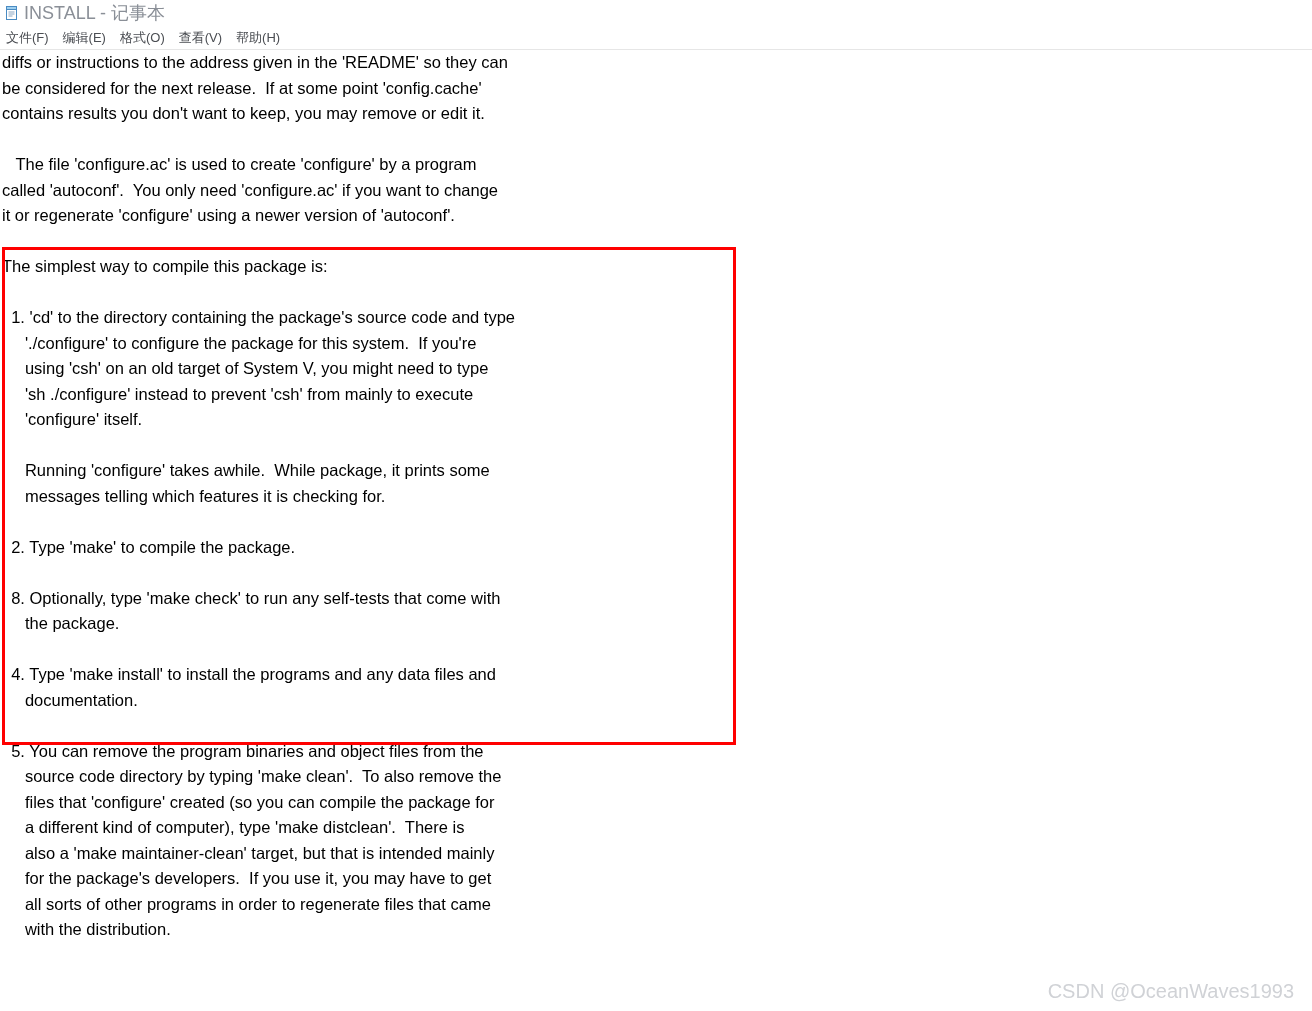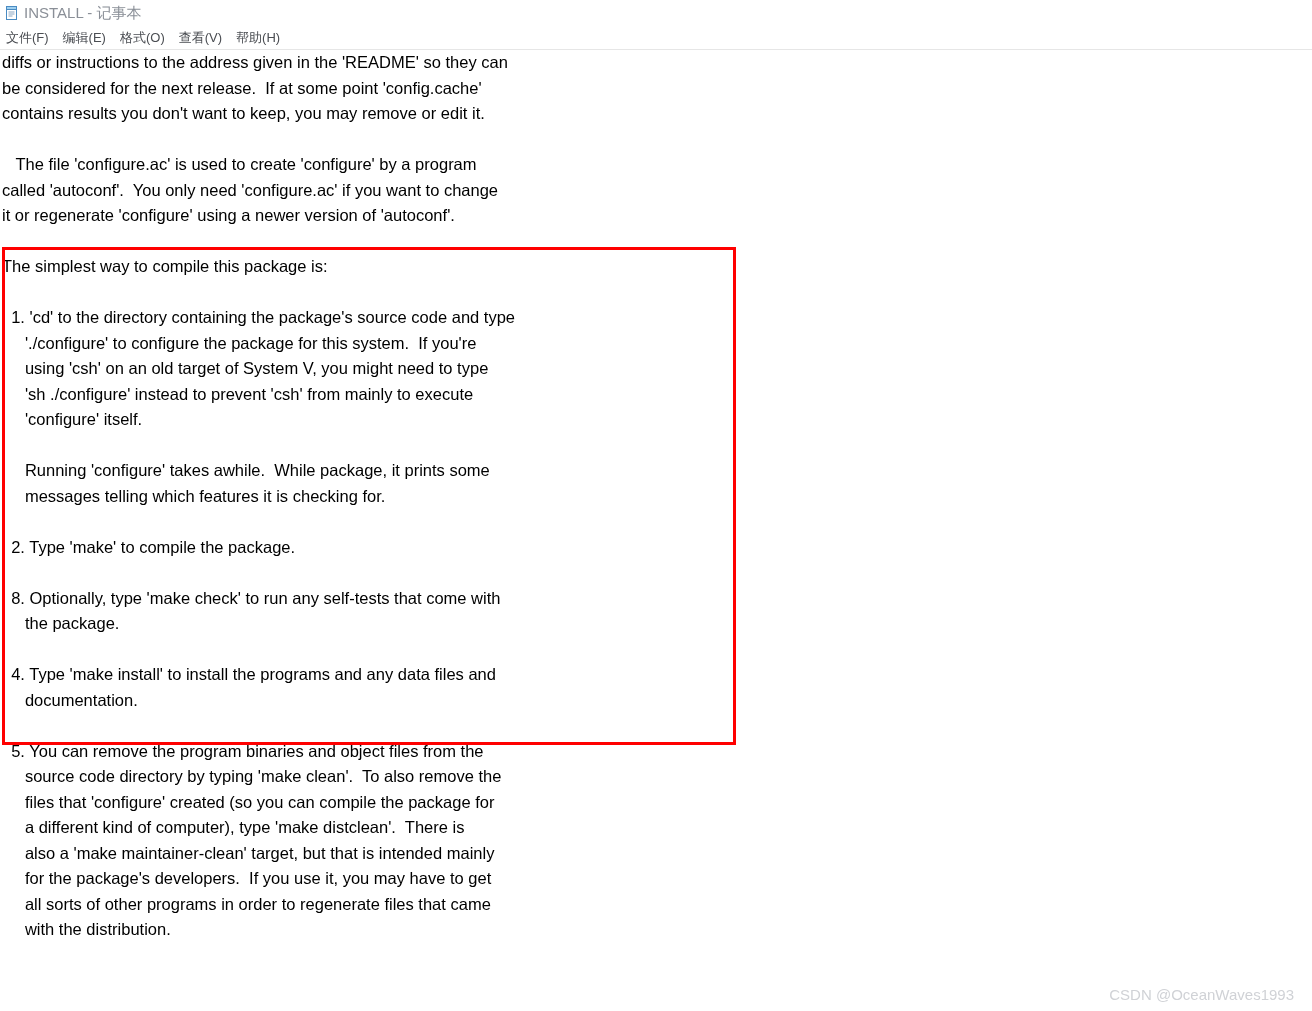--- a/index.html
+++ b/index.html
@@ -22,21 +22,21 @@
     }
     .titlebar .icon {
       width: 16px;
       height: 16px;
       display: flex;
       align-items: center;
       justify-content: center;
     }
     .titlebar .icon svg { display: block; }
     .titlebar .title {
-      font-size: 15px;
+      font-size: 18px;
       color: #8a8f97;
     }
     .menubar {
       height: 24px;
       background: #ffffff;
       display: flex;
       align-items: center;
       padding-left: 6px;
       gap: 14px;
       border-bottom: 1px solid #e6e6e6;
@@ -65,21 +65,21 @@
       top: 247px;
       width: 734px;
       height: 498px;
       border: 3px solid #ff0000;
       pointer-events: none;
     }
     .watermark {
       position: absolute;
       right: 18px;
       bottom: 8px;
-      font-size: 15px;
+      font-size: 20px;
       color: #d0d2d6;
       font-family: Arial, sans-serif;
     }
   </style>
 </head>
 <body>
 
 <div class="titlebar">
   <span class="icon">
     <svg width="16" height="16" viewBox="0 0 16 16">

